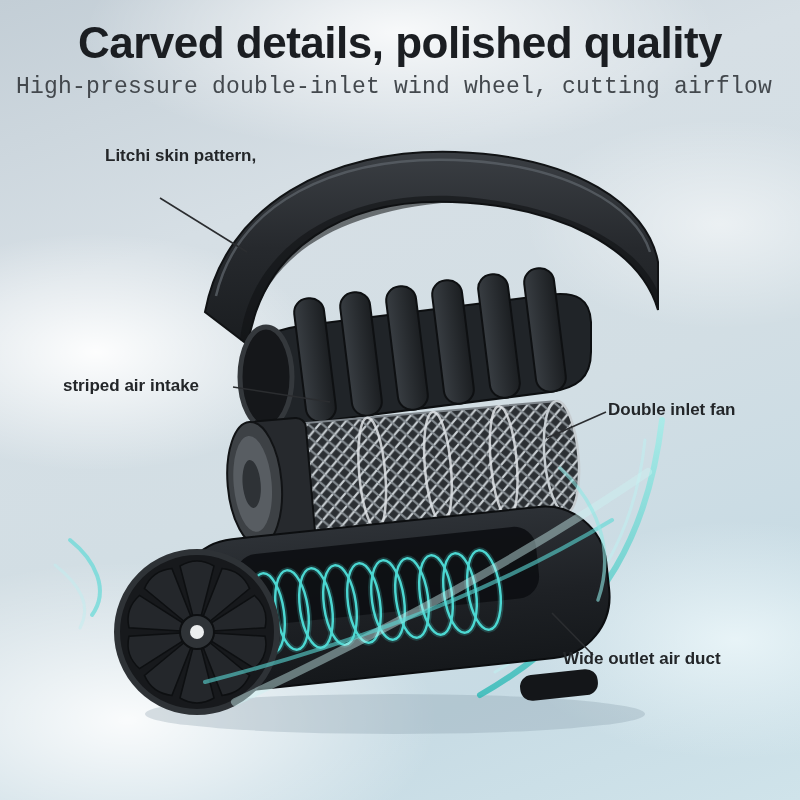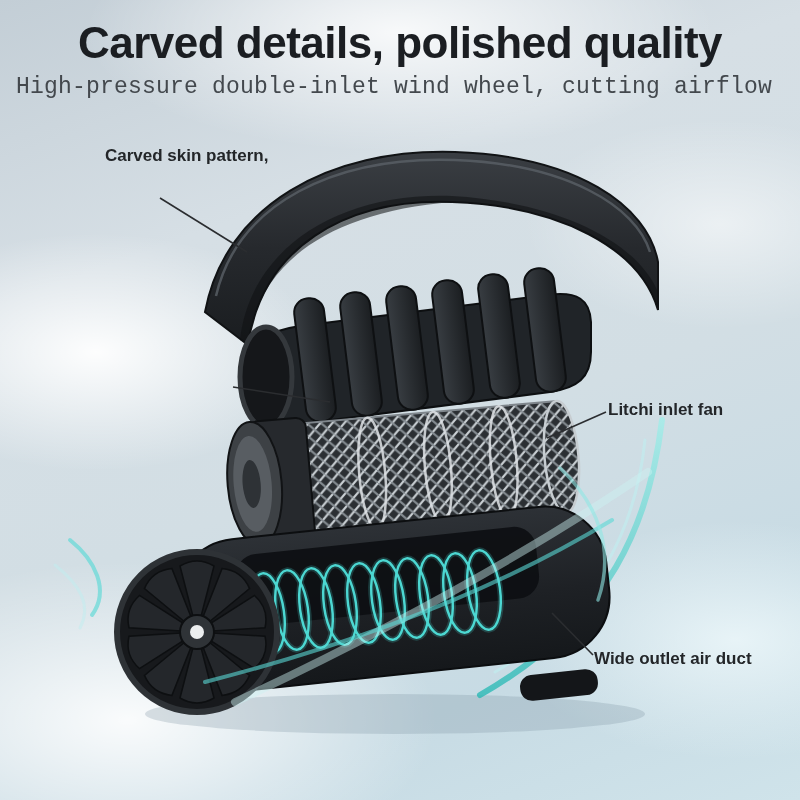--- a/index.html
+++ b/index.html
@@ -167,17 +167,18 @@
       <line x1="233" y1="387" x2="330" y2="402"></line>
       <line x1="606" y1="412" x2="547" y2="438"></line>
       <line x1="593" y1="655" x2="552" y2="613"></line>
     </g>
   </svg>
 
   <div class="title">Carved details, polished quality</div>
   <div class="sub s1">High-pressure double-inlet wind wheel, cutting airflow</div>
 
   <div class="callout" style="left:105px;top:144px;">
-    <div>Carved skin pattern,</div>
+    <div>Litchi skin pattern,</div>
   </div>
-  <div class="callout" style="left:608px;top:398px;">Litchi inlet fan</div>
-  <div class="callout" style="left:594px;top:647px;">Wide outlet air duct</div>
+  <div class="callout" style="left:63px;top:374px;">striped air intake</div>
+  <div class="callout" style="left:608px;top:398px;">Double inlet fan</div>
+  <div class="callout" style="left:563px;top:647px;">Wide outlet air duct</div>
 </div>
 
 </body></html>

